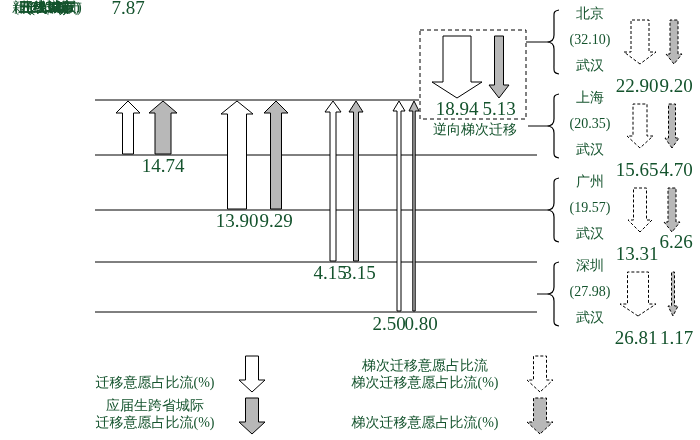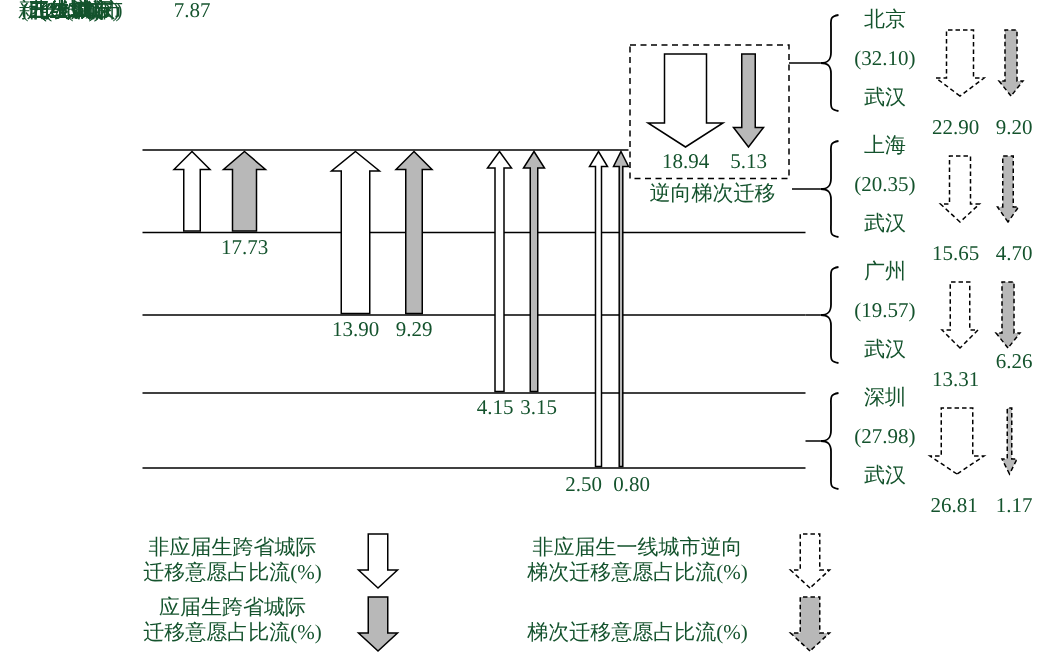--- a/index.html
+++ b/index.html
@@ -1,20 +1,20 @@
 <!DOCTYPE html>
 <html><head>
 <meta charset="utf-8">
 <style>
   html,body{margin:0;padding:0;background:#ffffff;}
   .stage{position:relative;width:700px;height:440px;background:#ffffff;overflow:hidden;
          font-family:"Liberation Serif","DejaVu Serif",serif;color:#14532d;}
   .stage svg{position:absolute;left:0;top:0;}
   .t{position:absolute;font-size:14px;line-height:15px;text-align:center;white-space:nowrap;}
-  .num{font-size:14px;}
+  .num{font-size:19px;}
 </style>
 </head>
 <body>
 
 <div class="stage">
 
   <svg width="700" height="440" viewBox="0 0 700 440">
 
     <line x1="95" y1="100" x2="419" y2="100" stroke="#000" stroke-width="1"></line>
     <line x1="95" y1="155" x2="537" y2="155" stroke="#000" stroke-width="1"></line>
@@ -80,21 +80,21 @@
   <div class="t" style="left:0;top:178;width:94px">三线城市</div>
   <div class="t" style="left:0;top:194;width:94px">(21.34)</div>
 
   <div class="t" style="left:0;top:230;width:94px">四线城市</div>
   <div class="t" style="left:0;top:246;width:94px">(7.30)</div>
 
   <div class="t" style="left:0;top:280;width:94px">五线城市</div>
   <div class="t" style="left:0;top:296;width:94px">(3.30)</div>
 
   <div class="t num" style="left:104;top:158;left:104px;width:48px">7.87</div>
-  <div class="t num" style="left:139px;top:158px;width:48px">17.73</div>
+  <div class="t num" style="left:139px;top:158px;width:48px">14.74</div>
 
   <div class="t num" style="left:213px;top:213px;width:48px">13.90</div>
   <div class="t num" style="left:252px;top:213px;width:48px">9.29</div>
 
   <div class="t num" style="left:313px;top:265px;width:34px">4.15</div>
   <div class="t num" style="left:342px;top:265px;width:34px">3.15</div>
 
   <div class="t num" style="left:372px;top:316px;width:34px">2.50</div>
   <div class="t num" style="left:404px;top:316px;width:34px">0.80</div>
 
@@ -119,22 +119,21 @@
   <div class="t" style="left:555px;top:226px;width:70px">武汉</div>
   <div class="t num" style="left:615px;top:246px;width:44px">13.31</div>
   <div class="t num" style="left:659px;top:234px;width:34px">6.26</div>
 
   <div class="t" style="left:555px;top:258px;width:70px">深圳</div>
   <div class="t" style="left:555px;top:284px;width:70px">(27.98)</div>
   <div class="t" style="left:555px;top:310px;width:70px">武汉</div>
   <div class="t num" style="left:613px;top:330px;width:46px">26.81</div>
   <div class="t num" style="left:660px;top:330px;width:32px">1.17</div>
 
-  <div class="t" style="left:60px;top:358px;width:190px">非应届生跨省城际</div>
   <div class="t" style="left:60px;top:375px;width:190px">迁移意愿占比流(%)</div>
   <div class="t" style="left:60px;top:398px;width:190px">应届生跨省城际</div>
   <div class="t" style="left:60px;top:415px;width:190px">迁移意愿占比流(%)</div>
 
-  <div class="t" style="left:310px;top:358px;width:230px">非应届生一线城市逆向</div>
+  <div class="t" style="left:310px;top:358px;width:230px">梯次迁移意愿占比流</div>
   <div class="t" style="left:310px;top:375px;width:230px">梯次迁移意愿占比流(%)</div>
   <div class="t" style="left:310px;top:415px;width:230px">梯次迁移意愿占比流(%)</div>
 
 </div>
 
 </body></html>

